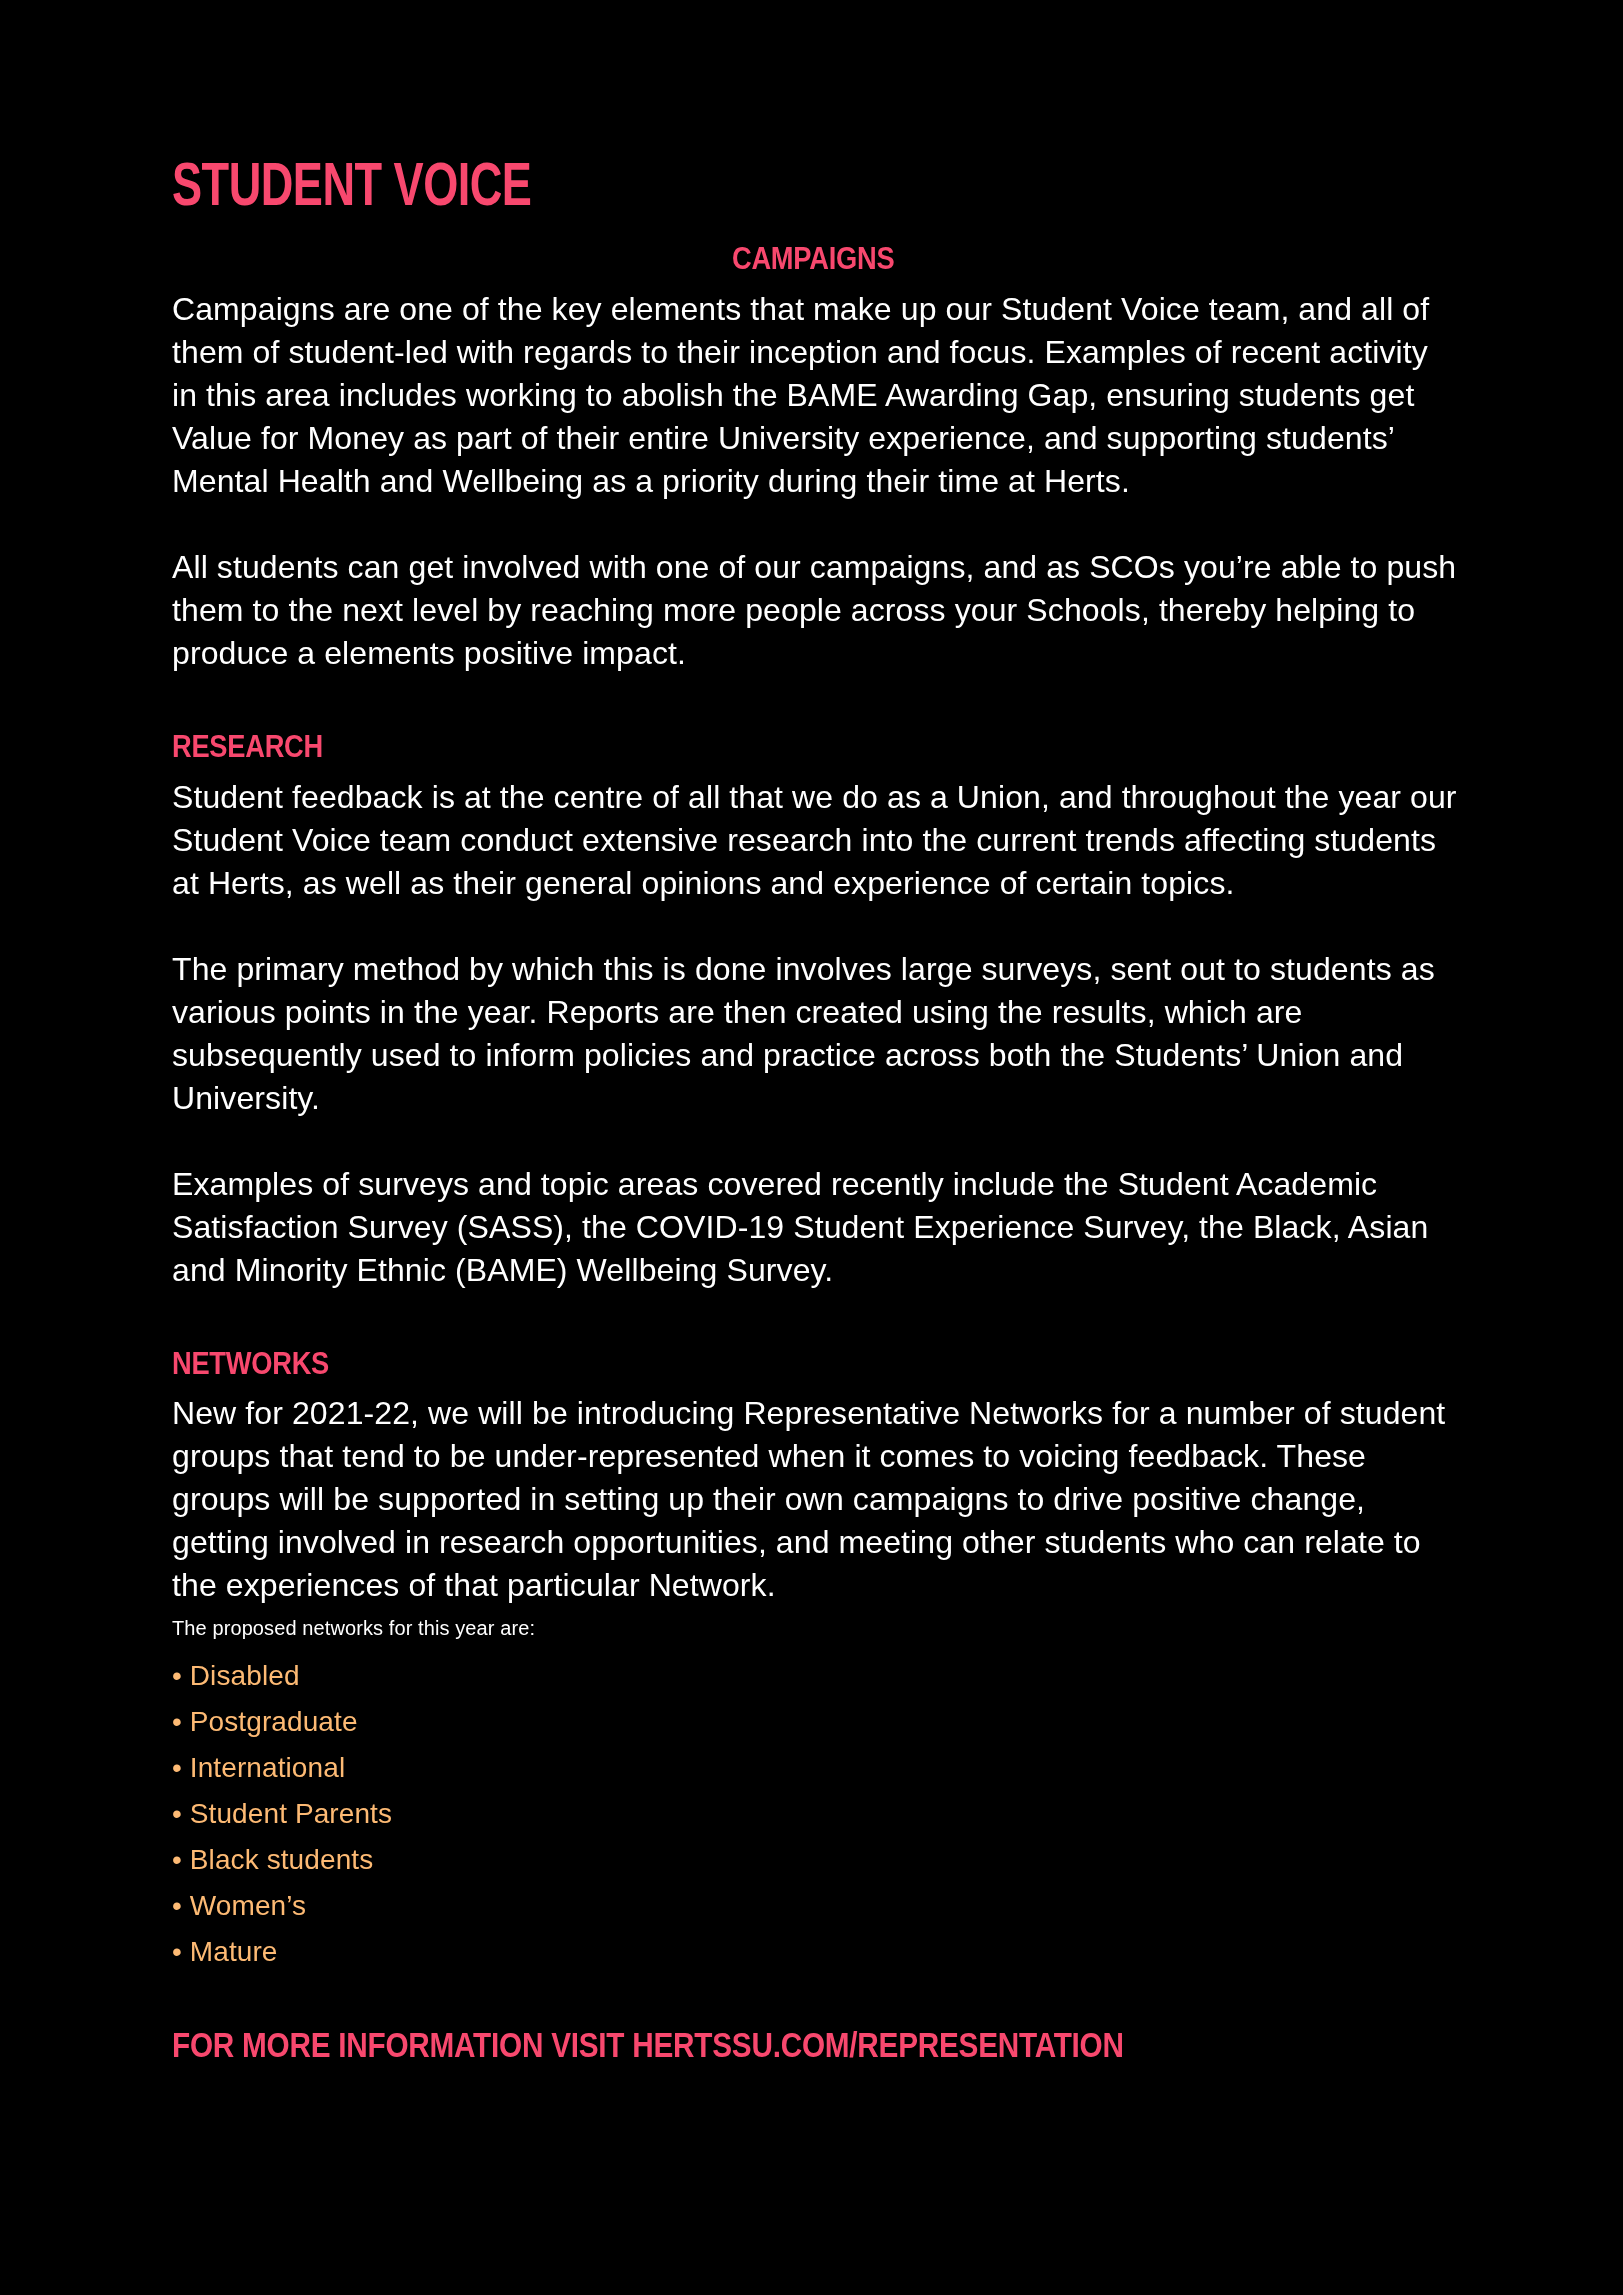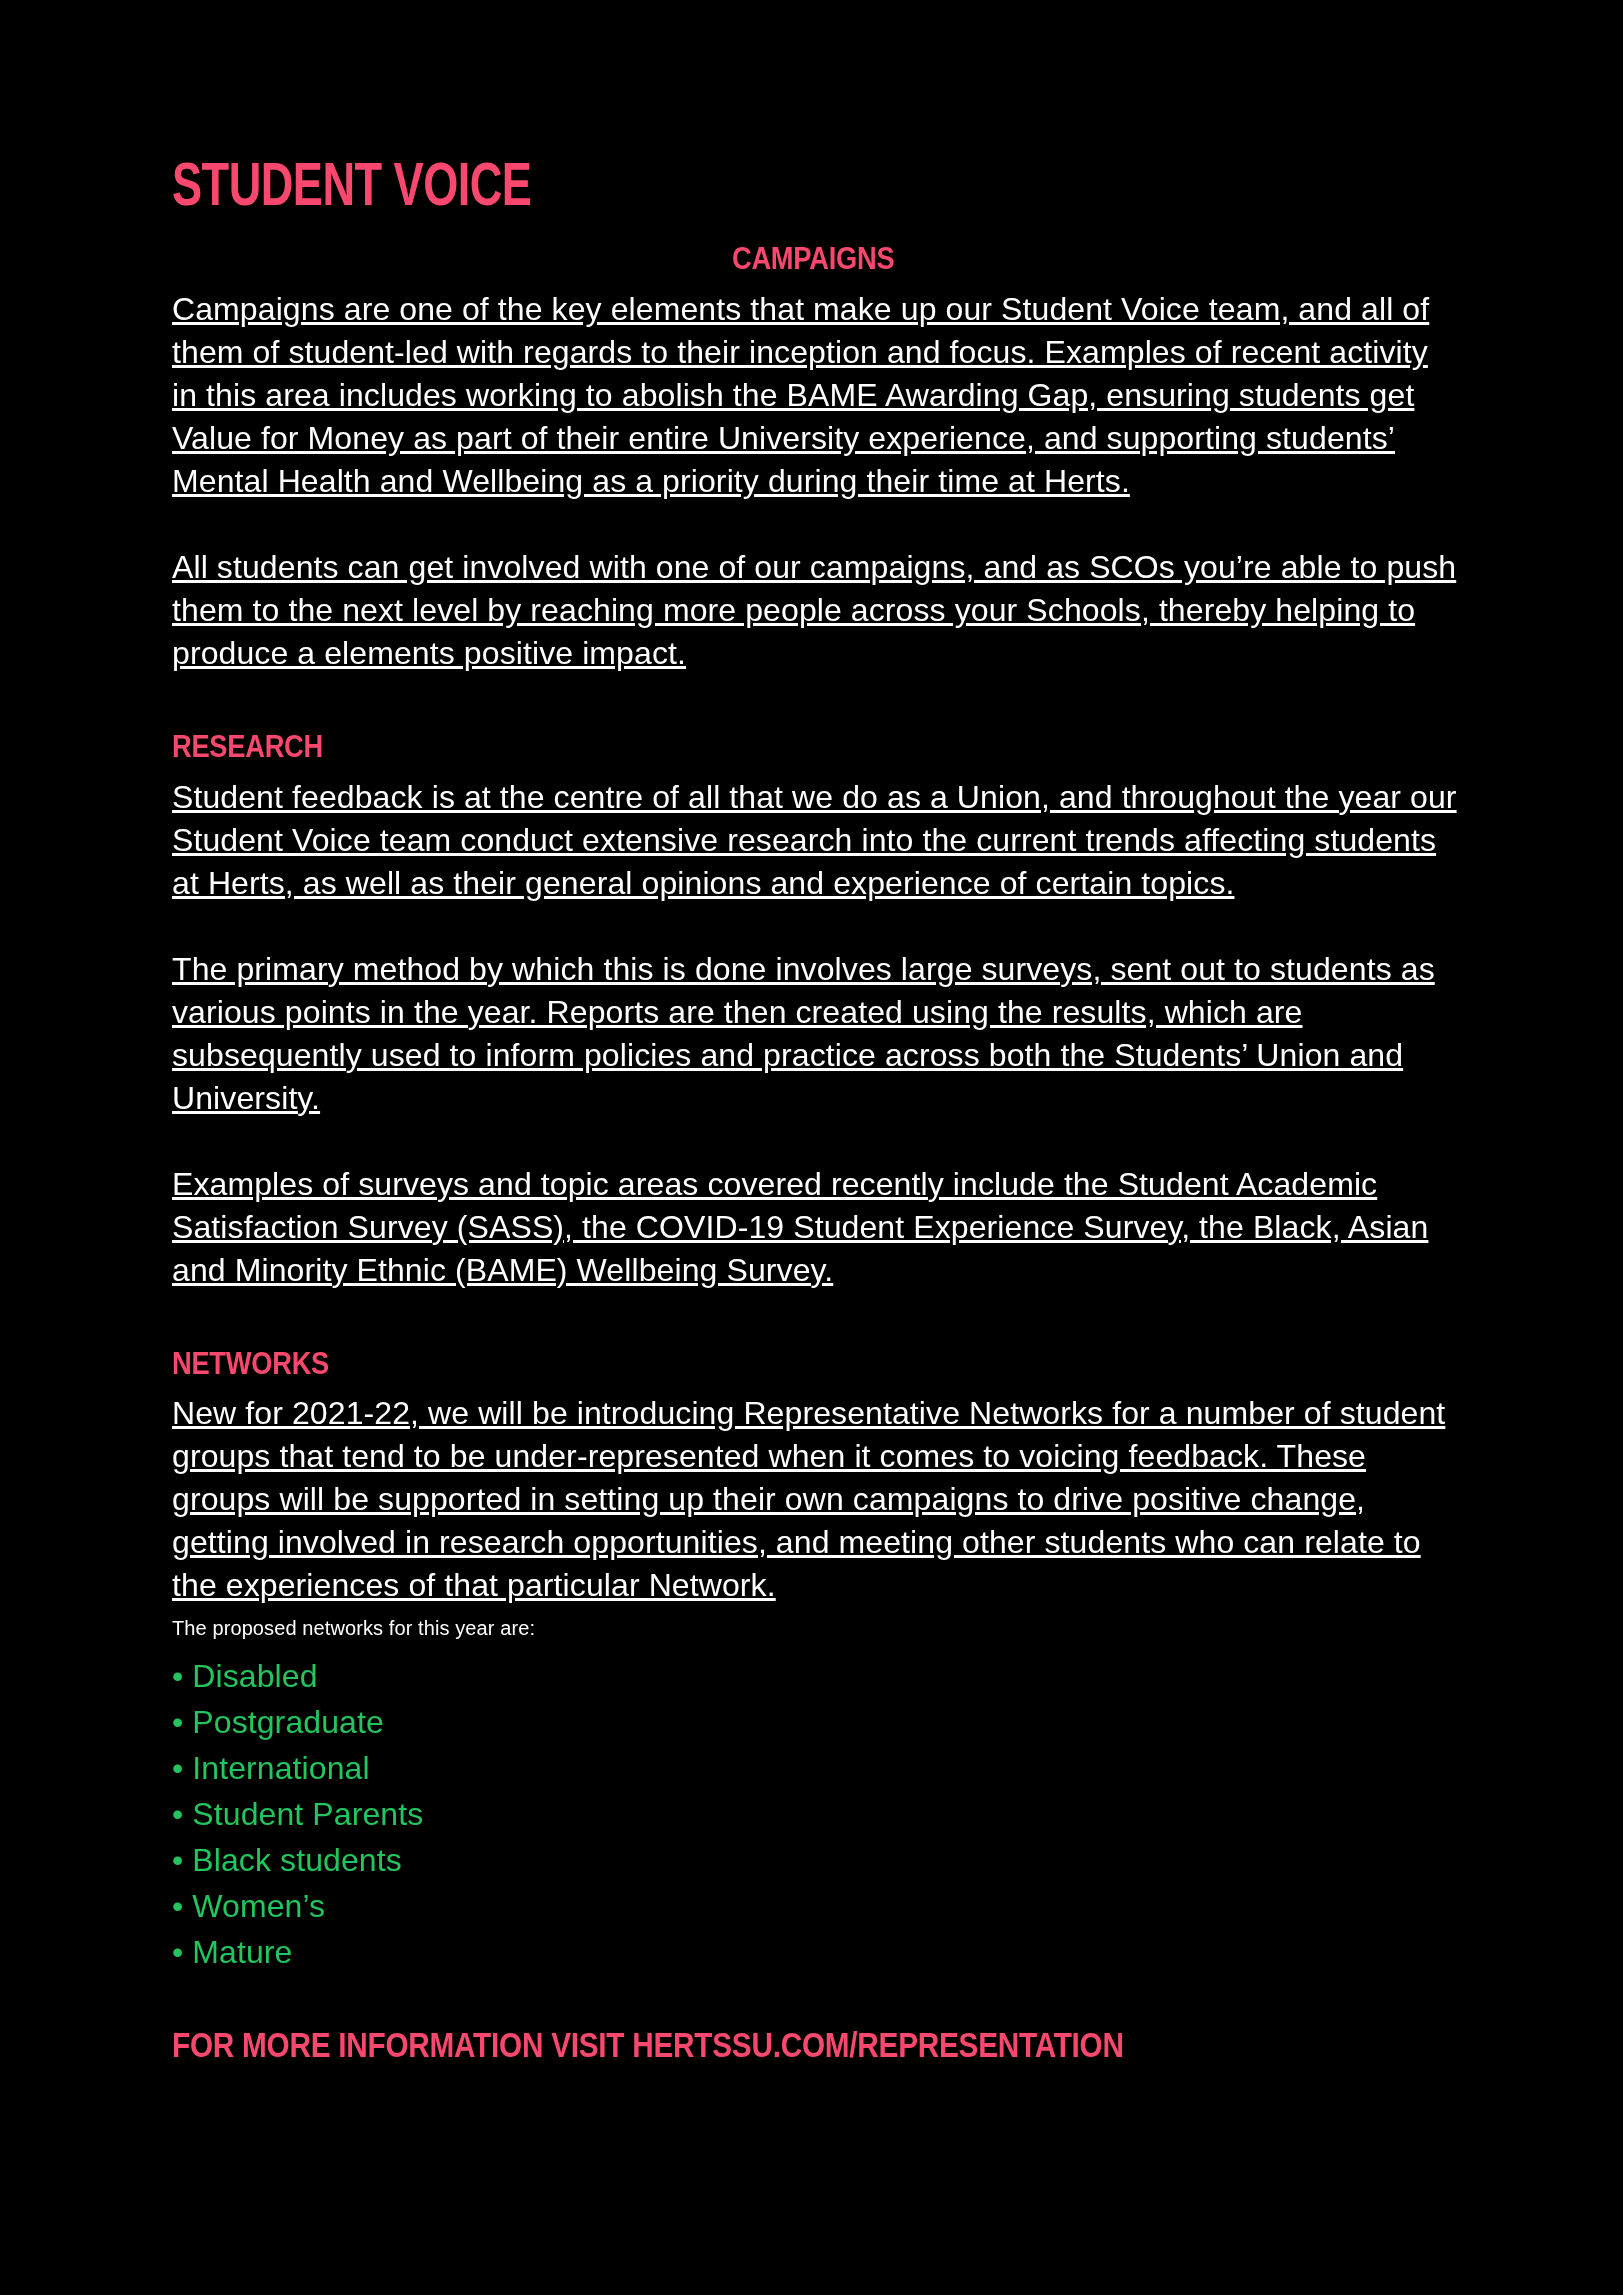--- a/index.html
+++ b/index.html
@@ -40,38 +40,37 @@
     line-height: 34px;
     letter-spacing: -0.3px;
     transform: scaleX(0.88);
   }
   .body-text {
     color: #FFFFFF;
     font-size: 32px;
     line-height: 43px;
     letter-spacing: 0.1px;
     margin: 0 16px 43px 0;
-    text-decoration: underline;
   }
   .body-text.tight { margin-bottom: 0; }
   .list-intro {
     color: #FFFFFF;
     font-size: 20px;
     line-height: 43px;
     letter-spacing: 0.1px;
     margin: 0;
   }
   ul.network-list {
     list-style: none;
     margin: 2.6px 0 0 0;
     padding: 0;
   }
   ul.network-list li {
-    color: #22c55e;
-    font-size: 32px;
+    color: #fdba74;
+    font-size: 28px;
     line-height: 46px;
     letter-spacing: 0.1px;
   }
   ul.network-list li::before { content: "\2022\00a0"; }
   .footer-wrap { margin-top: 51px; line-height: 0; }
   .page-footer {
     font-size: 35px;
     line-height: 38px;
     letter-spacing: -0.3px;
     transform: scaleX(0.85);

